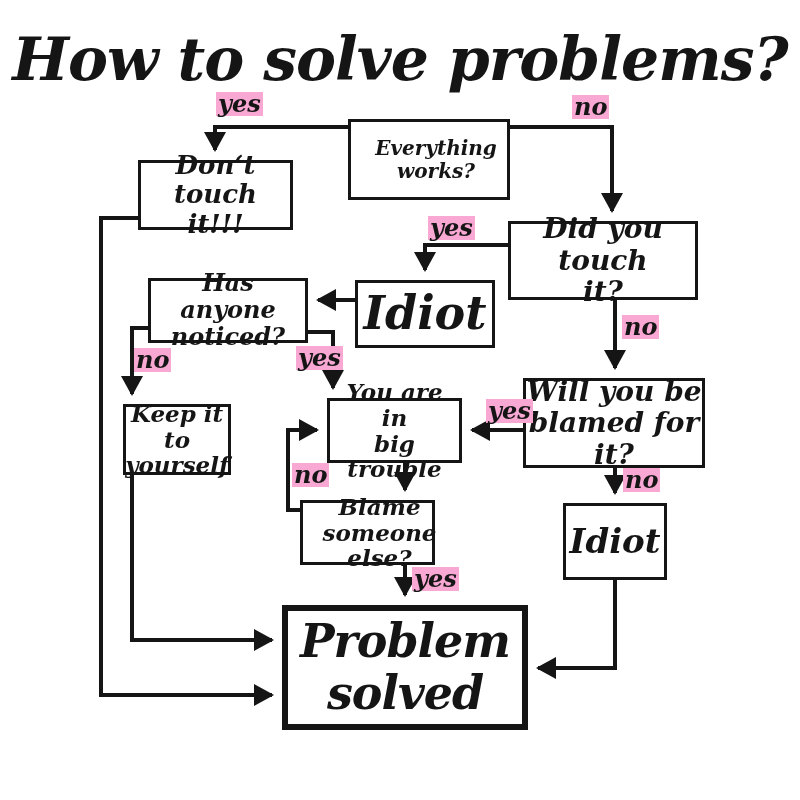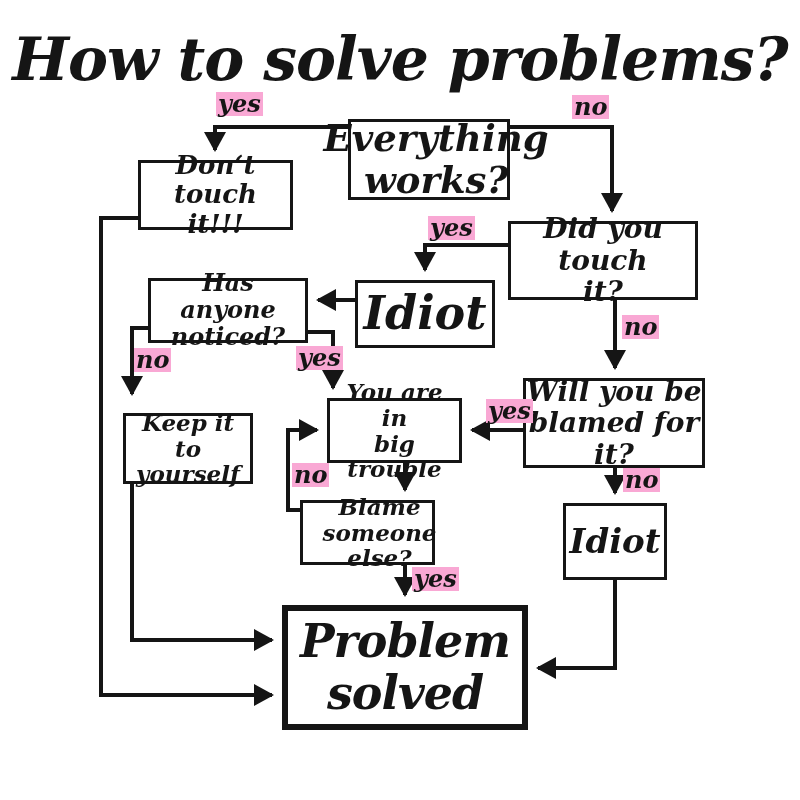--- a/index.html
+++ b/index.html
@@ -52,26 +52,26 @@
   .edge-label {
     position: absolute;
     font-style: italic;
     font-weight: bold;
     font-size: 24px;
     line-height: 1;
     background: #f9a8d4;
     padding: 0 2px;
   }
   
-  #n-everything   { left:348px; top:119px; width:162px; height:81px;  font-size:37px;padding-left:14px; }
+  #n-everything   { left:348px; top:119px; width:162px; height:81px;  font-size:20px;padding-left:14px; }
   #n-dont-touch   { left:138px; top:160px; width:155px; height:70px;  font-size:26px; }
   #n-did-touch    { left:508px; top:221px; width:190px; height:79px;  font-size:28px; }
   #n-idiot        { left:355px; top:280px; width:140px; height:68px;  font-size:46px; }
   #n-noticed      { left:148px; top:278px; width:160px; height:65px;  font-size:24px; }
-  #n-keep-it      { left:123px; top:404px; width:130px; height:71px;  font-size:23px;margin-top:9px; }
+  #n-keep-it      { left:123px; top:404px; width:108px; height:71px;  font-size:23px; }
   #n-big-trouble  { left:327px; top:398px; width:135px; height:65px;  font-size:23px; }
   #n-blamed       { left:523px; top:378px; width:182px; height:90px;  font-size:28px; }
   #n-blame-else   { left:300px; top:500px; width:135px; height:65px;  font-size:23px;padding-left:24px; }
   #n-lucky        { left:563px; top:503px; width:104px; height:77px;  font-size:34px; }
   #n-solved       { left:282px; top:605px; width:246px; height:125px; font-size:46px; border-width:6px; letter-spacing:-1px; }
   
   #l-ew-yes  { left:216px; top:92px;  }
   #l-ew-no   { left:572px; top:95px;  }
   #l-dyt-yes { left:428px; top:216px; }
   #l-dyt-no  { left:622px; top:315px; }

